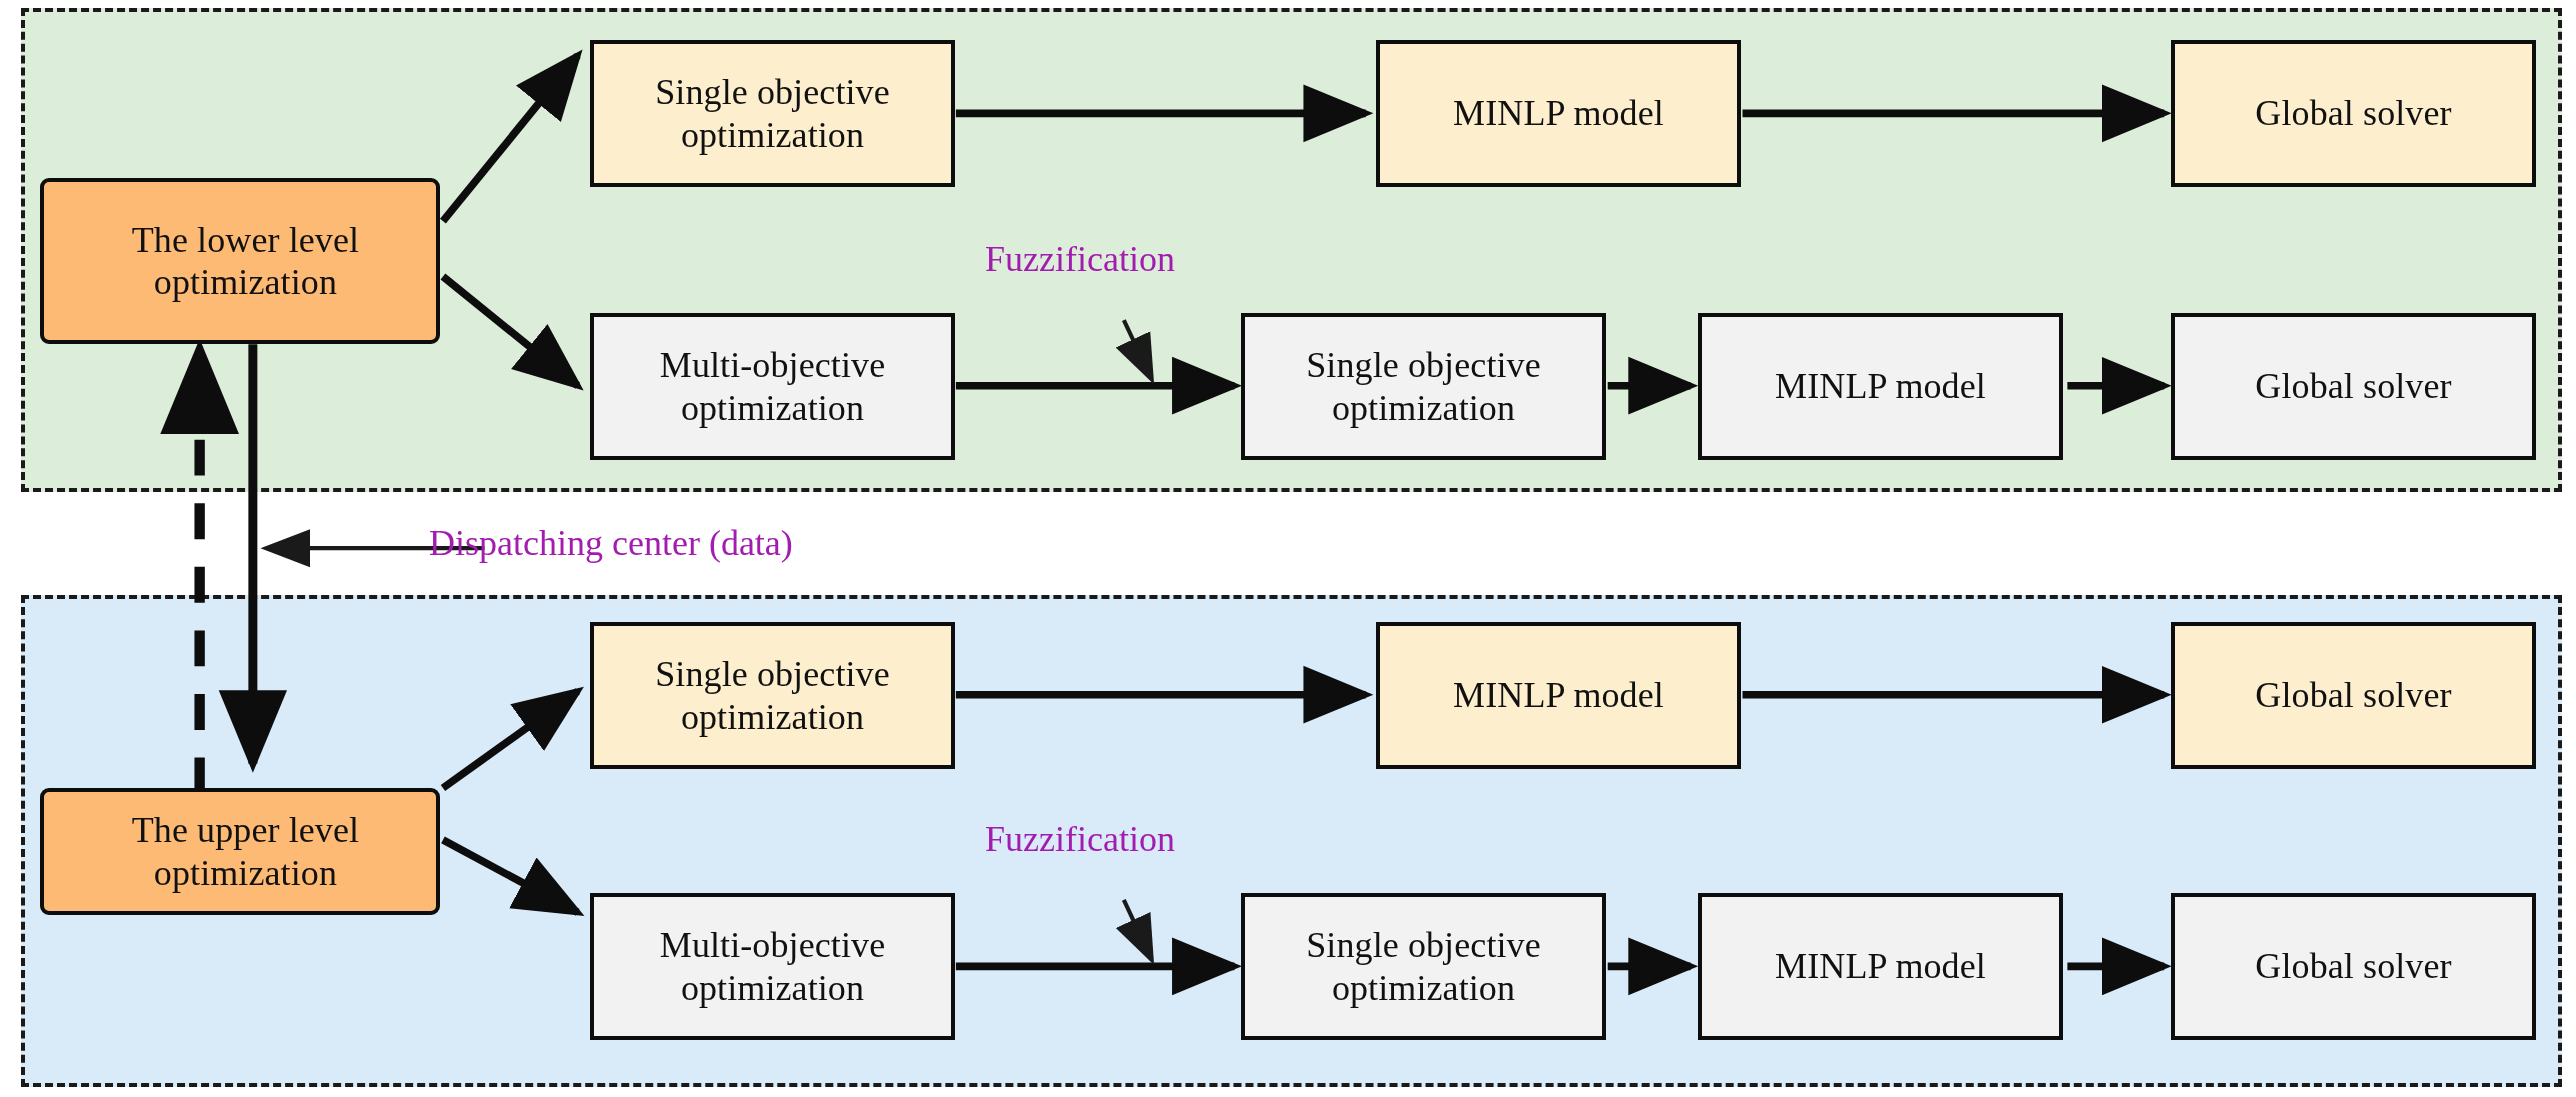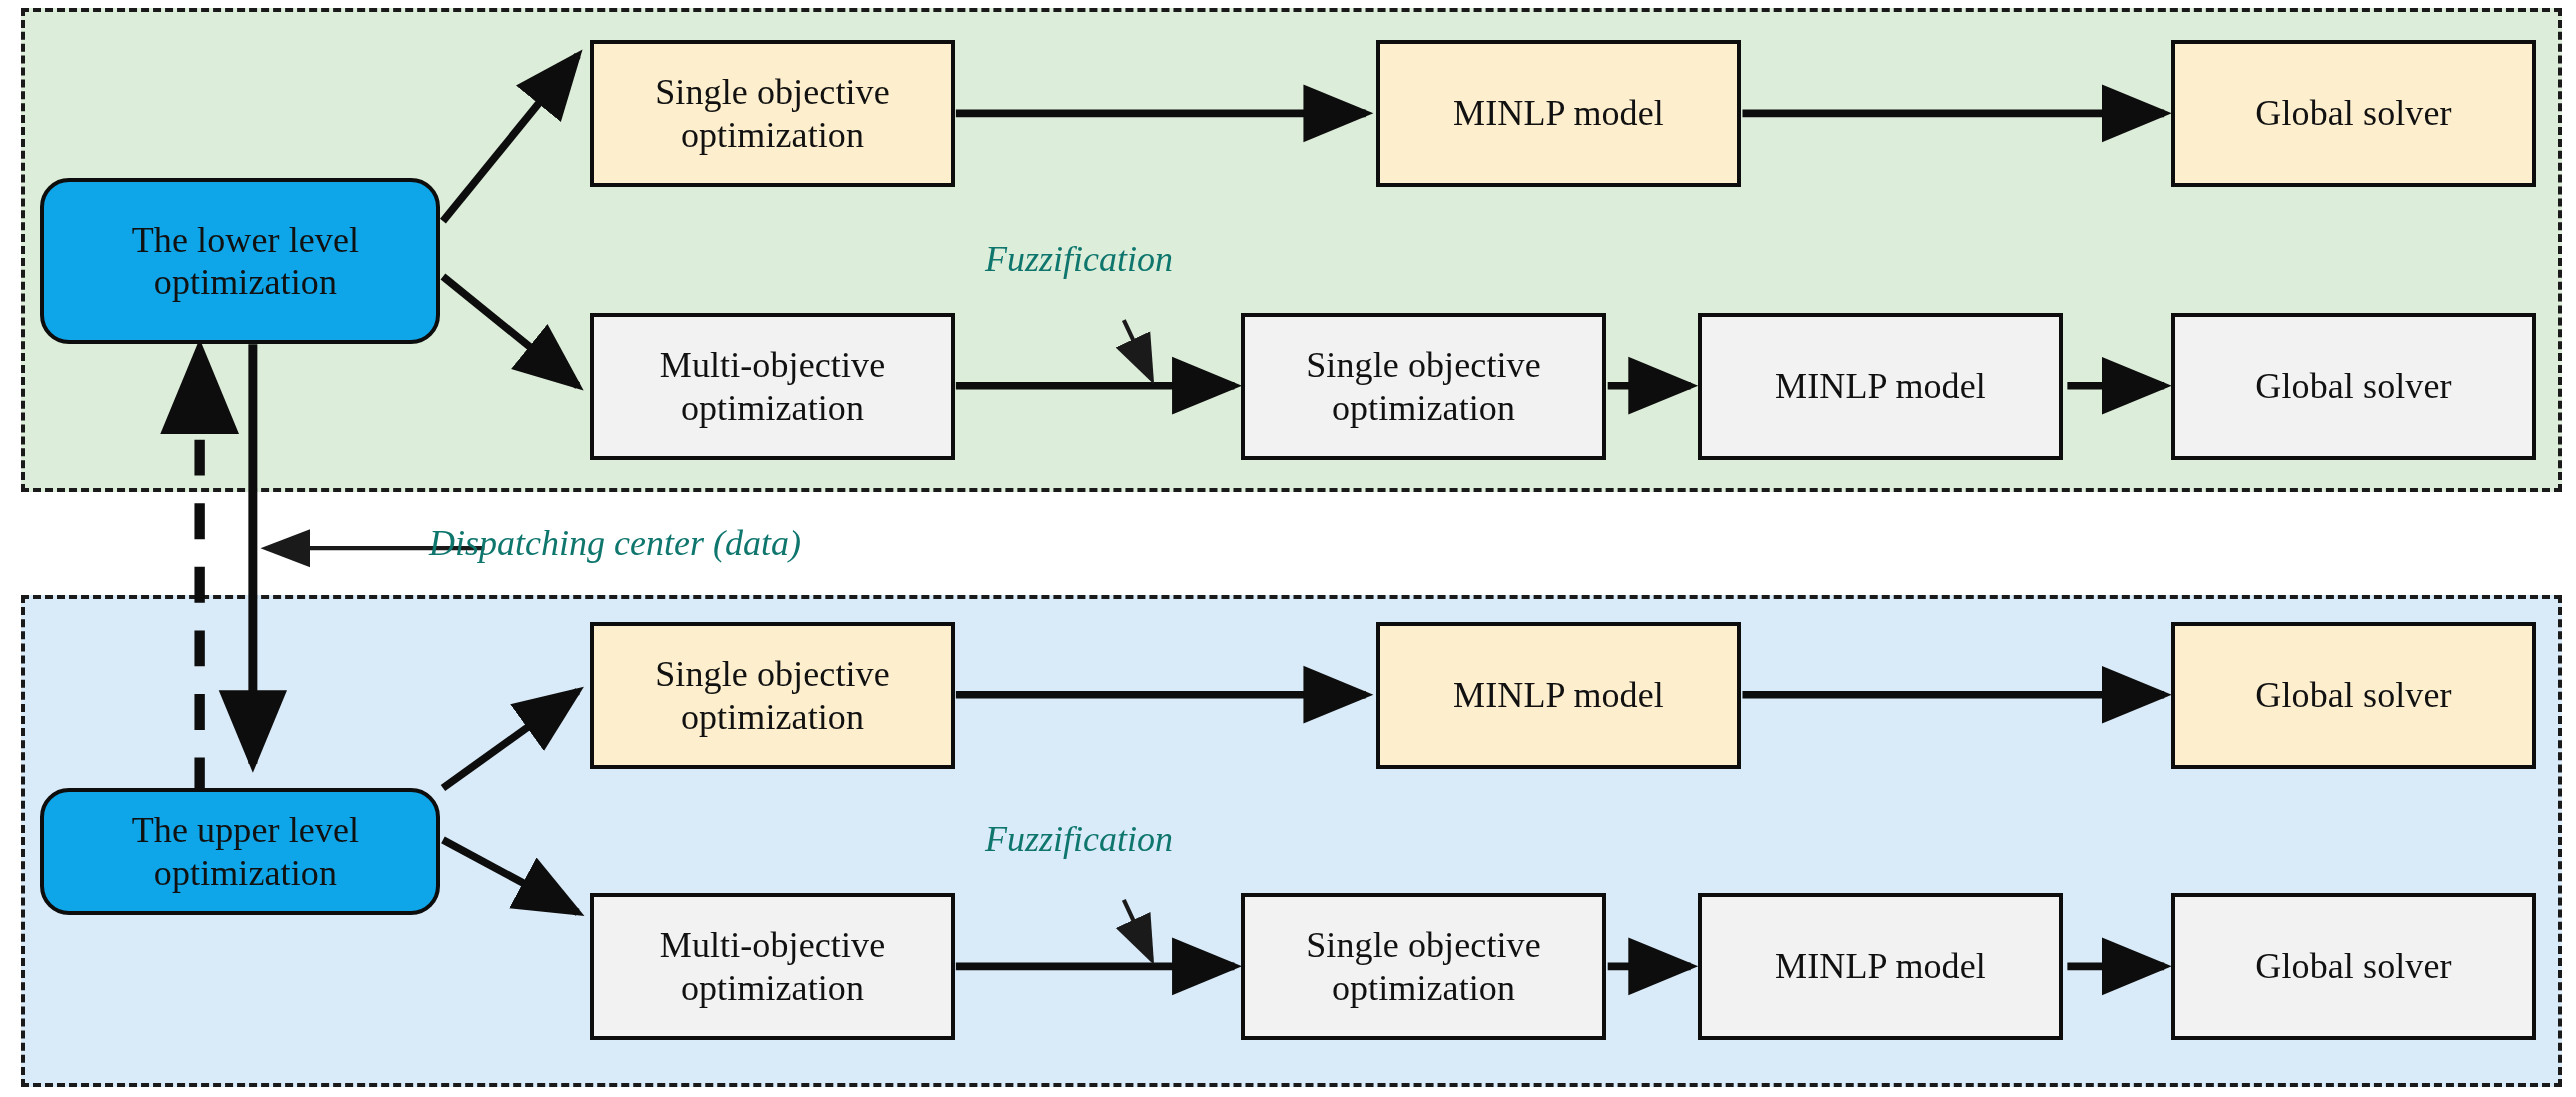--- a/index.html
+++ b/index.html
@@ -48,38 +48,37 @@
     text-align: center;
     line-height: 1.18;
     color: #111111;
     font-size: 36px;
     letter-spacing: 0.1px;
     padding: 0 4.1px;
   }
   .node.cream   { background: #fdeecd; }
   .node.gray    { background: #f2f2f2; }
   .node.pink    {
-    background: #0ea5e9;
-    border-radius: 29px;
+    background: #fdba74;
+    border-radius: 9px;
     padding-left: 15px;
   }
   .svg-layer {
     position: absolute;
     left: 0;
     top: 0;
     width: 2576px;
     height: 1097px;
     pointer-events: none;
   }
   .edge-label {
     position: absolute;
     font-size: 36px;
-    color: #0f766e;
+    color: #a21caf;
     white-space: nowrap;
-    font-style: italic;
   }
 </style>
 </head>
 <body>
 
 <div id="stage">
 
   <div class="panel" id="panel-lower"></div>
   <div class="panel" id="panel-upper"></div>
 

